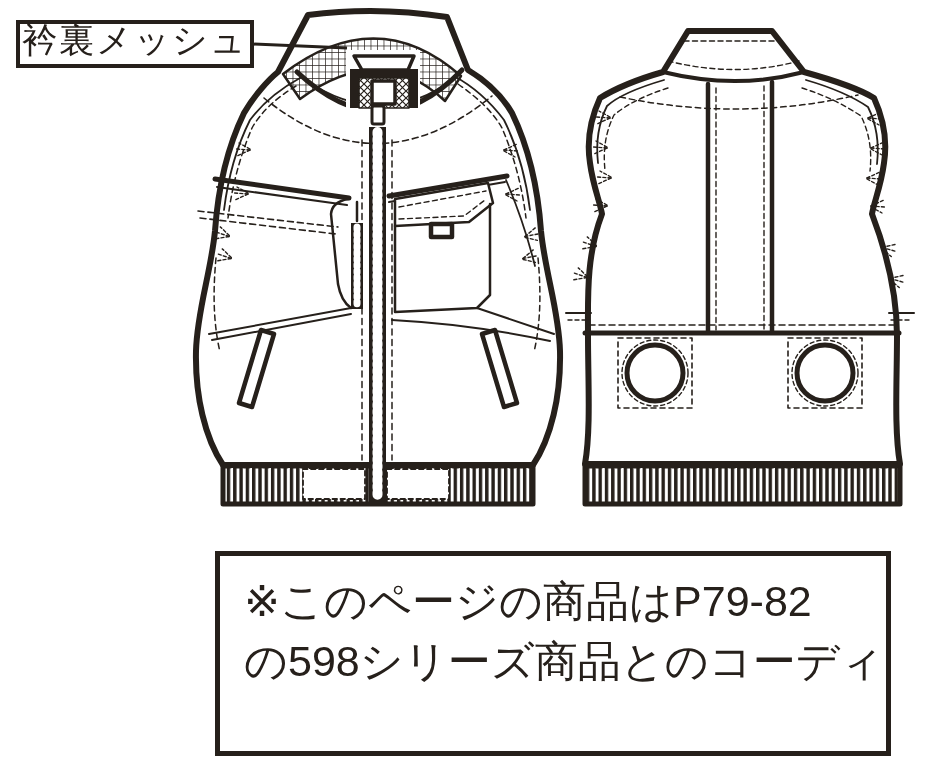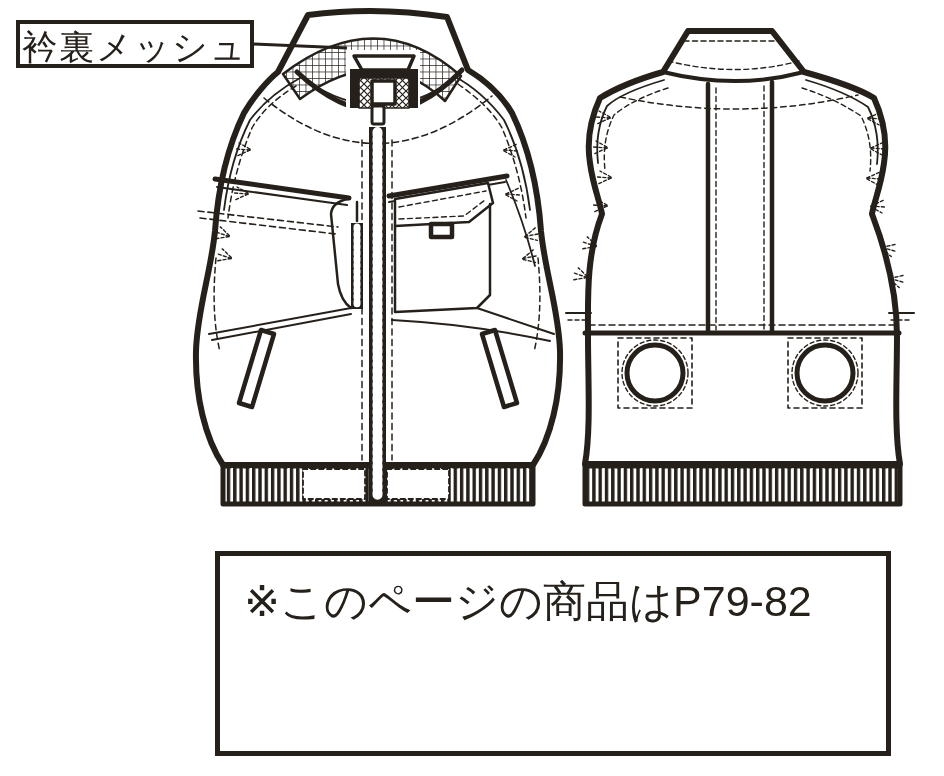--- a/index.html
+++ b/index.html
@@ -4,21 +4,21 @@
 <style>
   html,body{margin:0;padding:0;background:#ffffff;}
   .stage{
     position:relative;width:944px;height:776px;background:#ffffff;
     font-family:"Liberation Sans","DejaVu Sans",sans-serif;color:#26201b;overflow:hidden;
   }
   .art{position:absolute;left:0;top:0;}
   .callout-box{
     position:absolute;left:16px;top:20px;width:238px;height:48px;
     border:4px solid #26201b;box-sizing:border-box;background:#ffffff;
-    display:flex;align-items:flex-start;justify-content:center;
+    display:flex;align-items:flex-end;justify-content:center;
     font-size:35px;letter-spacing:2px;white-space:nowrap;
   }
   .note-box{
     position:absolute;left:215px;top:551px;width:676px;height:205px;
     border:5px solid #26201b;box-sizing:border-box;background:#ffffff;
     padding:15px 4px 0 24px;
   }
   .note-line{
     font-size:43px;line-height:60px;letter-spacing:0px;white-space:nowrap;
   }
@@ -231,15 +231,16 @@
 
     <path d="M253,44 L347,48" stroke="#26201b" stroke-width="3" fill="none"></path>
   </svg>
 
   <div class="callout-box">
     <span>衿裏メッシュ</span>
   </div>
 
   <div class="note-box">
     <div class="note-line">※このページの商品はP79-82</div>
+    <div class="note-line">の598シリーズ商品とのコーディ</div>
   </div>
 
 </div>
 
 </body></html>

